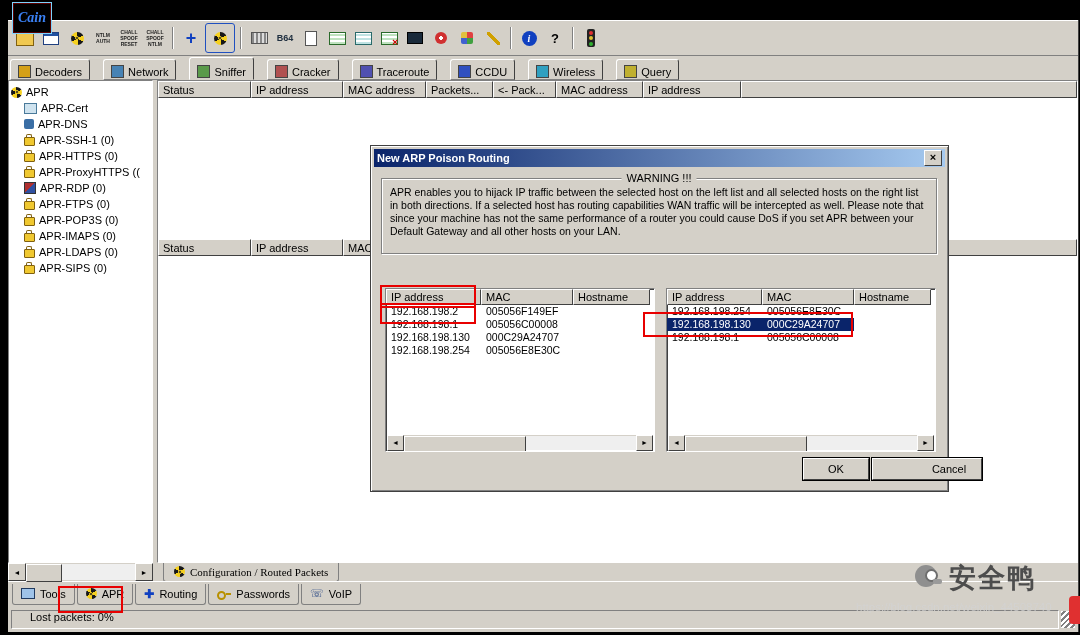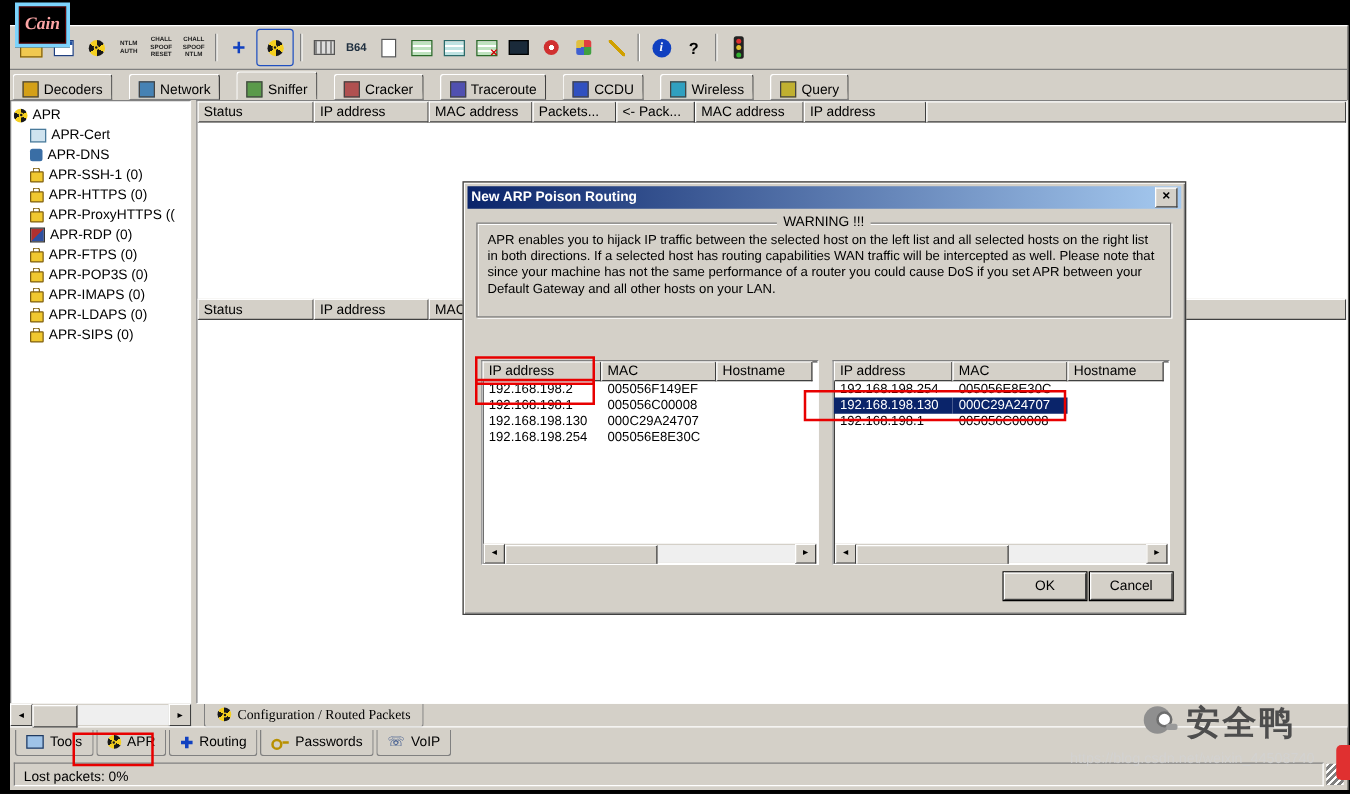--- a/index.html
+++ b/index.html
@@ -3,21 +3,21 @@
 <meta charset="utf-8">
 <style>
   html,body{margin:0;padding:0;background:#000;}
   .screen{position:relative;width:1080px;height:635px;background:#000;overflow:hidden;
           font-family:"Liberation Sans",sans-serif;font-size:11px;color:#000;cursor:default;}
 
   
   .window{position:absolute;left:8px;top:20px;width:1070px;height:612px;background:#d4d0c8;
           display:flex;flex-direction:column;border-right:1px solid #404040;}
   .cain-logo{position:absolute;left:12px;top:2px;width:38px;height:30px;background:#000;
-             border:3px solid #7dd3fc;box-shadow:inset 0 0 0 1px #5a0000;color:#fca5a5;
+             border:1px solid #7dd3fc;box-shadow:inset 0 0 0 1px #5a0000;color:#3b82f6;
              display:flex;align-items:center;justify-content:center;
              font-family:"Liberation Serif",serif;font-style:italic;font-weight:bold;font-size:14px;z-index:30;}
 
   .menubar{height:18px;display:flex;align-items:center;padding-left:52px;}
   .menu-item{padding:2px 7px;}
   .toolbar{height:30px;border-top:1px solid #fff;border-bottom:1px solid #808080;
            display:flex;align-items:center;padding:2px 4px;}
   .tb{min-width:24px;height:24px;display:flex;align-items:center;justify-content:center;margin:0 1px;}
   .tb-sep{width:0;height:22px;border-left:1px solid #808080;border-right:1px solid #fff;margin:0 4px;}
   .tb-txt{font-size:5px;line-height:6px;font-weight:bold;white-space:pre-line;text-align:center;color:#222;}
@@ -90,21 +90,21 @@
   .lv-header2{position:absolute;left:0;top:158px;right:0;display:flex;}
   .config-row{height:18px;display:flex;align-items:center;background:#d4d0c8;padding-left:6px;font-family:Liberation Serif, serif;}
   .config-tab{display:flex;align-items:center;gap:5px;height:16px;padding:1px 10px;background:#d4d0c8;
               border:1px solid #808080;border-top:none;border-radius:0 0 3px 3px;white-space:nowrap;}
 
   
   .bottom-tabs{height:22px;display:flex;align-items:center;padding:1px 4px;border-top:1px solid #fff;}
   .btab{display:flex;align-items:center;gap:5px;height:18px;padding:1px 8px;background:#d4d0c8;
         border:1px solid #808080;border-top:none;border-radius:0 0 3px 3px;margin-right:2px;white-space:nowrap;}
   .statusbar{height:22px;display:flex;align-items:center;padding:2px 3px;gap:2px;}
-  .status-cell{flex:1;height:17px;border:1px solid;border-color:#808080 #fff #fff #808080;display:flex;align-items:flex-end;padding:0 7px;}
+  .status-cell{flex:1;height:17px;border:1px solid;border-color:#808080 #fff #fff #808080;display:flex;align-items:flex-start;padding:0 18px;}
   .grip{width:14px;height:17px;background:repeating-linear-gradient(135deg,#fff 0 2px,#808080 2px 4px);}
 
   
   .dialog{position:absolute;left:370px;top:145px;width:577px;height:345px;background:#d4d0c8;z-index:40;
           border:1px solid #404040;box-shadow:inset 1px 1px 0 #fff,inset -1px -1px 0 #808080;}
   .dlg-title{position:absolute;left:3px;top:3px;right:3px;height:18px;display:flex;align-items:center;padding:0 3px;
              background:linear-gradient(90deg,#0a246a,#a6caf0);color:#fff;font-weight:bold;}
   .dlg-close{margin-left:auto;width:16px;height:14px;background:#d4d0c8;border:1px solid;border-color:#fff #404040 #404040 #fff;
              color:#000;font-size:11px;line-height:12px;text-align:center;font-weight:bold;}
   .groupbox{position:absolute;left:10px;top:32px;width:554px;height:74px;border:1px solid #808080;
@@ -117,21 +117,21 @@
   .hl-header{display:flex;}
   .hl-h{height:16px;background:#d4d0c8;border:1px solid;border-color:#fff #404040 #404040 #fff;
         padding:1px 4px;display:flex;align-items:center;box-sizing:border-box;flex:none;white-space:nowrap;overflow:hidden;}
   .hl-row{display:flex;height:13px;font-size:10.5px;}
   .hl-c{padding:0 5px;box-sizing:border-box;flex:none;white-space:nowrap;overflow:hidden;}
   .w-ip{width:95px;} .w-mac{width:92px;} .w-host{width:77px;}
   .sel{background:#0a246a;color:#fff;}
   .hl-scroll{position:absolute;left:1px;right:1px;bottom:1px;height:15px;display:flex;align-items:center;background:#d4d0c8;}
   .dlg-btn{position:absolute;top:312px;width:64px;height:20px;background:#d4d0c8;border:1px solid;border-color:#fff #404040 #404040 #fff;
            box-shadow:0 0 0 1px #000;display:flex;align-items:center;justify-content:center;}
-  .btn-ok{left:432px;} .btn-cancel{left:501px;}
+  .btn-ok{left:432px;} .btn-cancel{left:501px;padding-left:44px;}
 
   
   .anno{position:absolute;border:2px solid #e80000;pointer-events:none;z-index:60;}
   .wm-brand{position:absolute;left:915px;top:560px;display:flex;align-items:center;gap:8px;z-index:70;}
   .duck{position:relative;width:26px;height:26px;}
   .duck .head{position:absolute;left:0;top:0;width:22px;height:22px;border-radius:50%;background:#8f8f8f;}
   .duck .eye{position:absolute;left:10px;top:4px;width:9px;height:9px;border-radius:50%;background:#fff;border:2px solid #6e6e6e;}
   .duck .beak{position:absolute;left:18px;top:14px;width:9px;height:5px;border-radius:2px;background:#9a9a9a;}
   .wm-text{font-size:27px;font-weight:bold;color:#4d4d4d;letter-spacing:2px;}
   .wm-url{position:absolute;left:856px;top:601px;color:rgba(210,210,210,.85);font-size:11.5px;z-index:70;}

